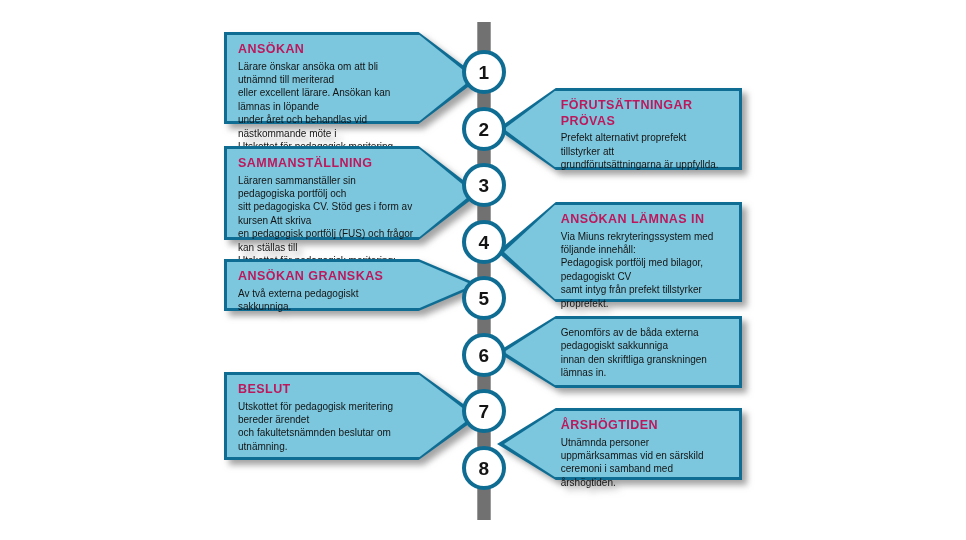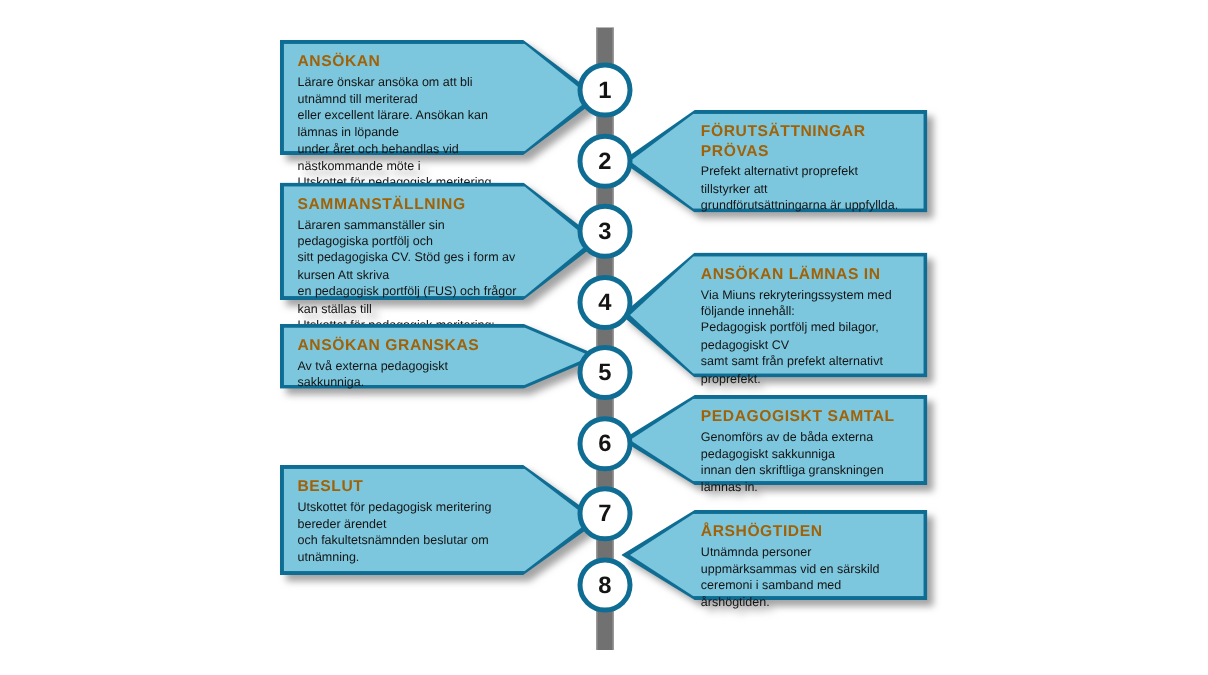--- a/index.html
+++ b/index.html
@@ -111,21 +111,21 @@
   .step.right .content {
     right: 14px;
     top: 10px;
     left: 26%;
     text-align: left;
   }
 
   .step-title {
     font-size: 12.5px;
     font-weight: bold;
-    color: #a16207;
+    color: #be185d;
     letter-spacing: 0.45px;
     line-height: 1.25;
     margin: 0 0 2px 0;
     white-space: pre-line;
   }
   .step-body {
     font-size: 10px;
     color: #141414;
     line-height: 1.34;
     margin: 0;
@@ -182,38 +182,37 @@
     </div>
   </div>
 
   <div class="step right" style="left:497px; top:202px; width:245px; height:100px;">
     <div class="shape"></div>
     <div class="inner"></div>
     <div class="content">
       <p class="step-title">ANSÖKAN LÄMNAS IN</p>
       <p class="step-body">Via Miuns rekryteringssystem med följande innehåll:
 Pedagogisk portfölj med bilagor, pedagogiskt CV
-samt samt från prefekt alternativt proprefekt.</p>
+samt intyg från prefekt tillstyrker proprefekt.</p>
     </div>
   </div>
 
   <div class="step left" style="left:224px; top:259px; width:256px; height:52px;">
     <div class="shape"></div>
     <div class="inner"></div>
     <div class="content">
       <p class="step-title">ANSÖKAN GRANSKAS</p>
       <p class="step-body">Av två externa pedagogiskt sakkunniga.</p>
     </div>
   </div>
 
   <div class="step right" style="left:497px; top:316px; width:245px; height:72px;">
     <div class="shape"></div>
     <div class="inner"></div>
     <div class="content">
-      <p class="step-title">PEDAGOGISKT SAMTAL</p>
       <p class="step-body">Genomförs av de båda externa pedagogiskt sakkunniga
 innan den skriftliga granskningen lämnas in.</p>
     </div>
   </div>
 
   <div class="step left" style="left:224px; top:372px; width:256px; height:88px;">
     <div class="shape"></div>
     <div class="inner"></div>
     <div class="content">
       <p class="step-title">BESLUT</p>

